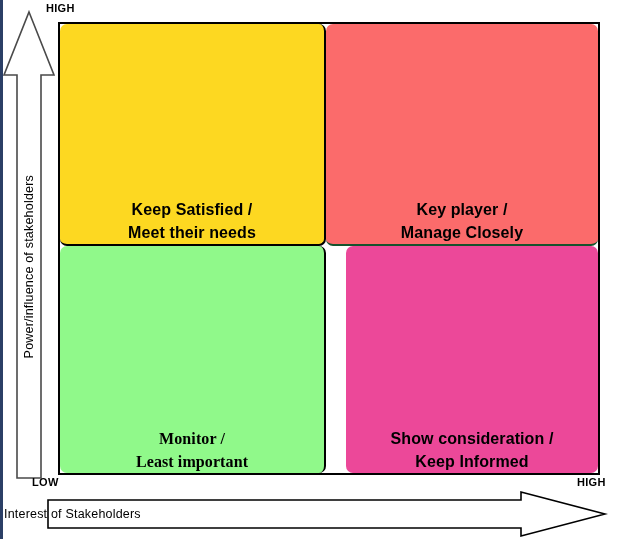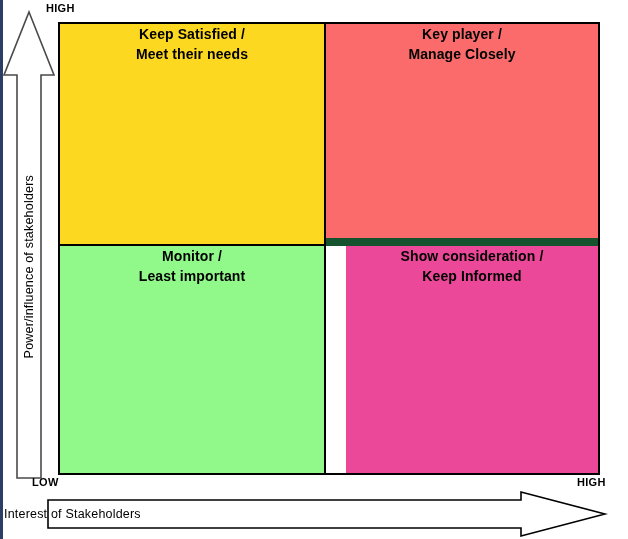--- a/index.html
+++ b/index.html
@@ -38,34 +38,35 @@
     height: 453px;
     border: 2px solid #000000;
     box-sizing: border-box;
     display: grid;
     grid-template-columns: 266px 1fr;
     grid-template-rows: 222px 1fr;
   }
   .quad {
     position: relative;
     display: flex;
-    align-items: flex-start;
+    align-items: flex-end;
     justify-content: center;
     text-align: center;
     box-sizing: border-box;
     color: #000000;
     font-weight: bold;
-    font-size: 14px;
+    font-size: 16px;
     line-height: 1.45;
     letter-spacing: 0.1px;
+    border-radius: 7px;
   }
   .quad .qlabel { white-space: pre-line; }
   .quad-tl { background: #FDD821; border-right: 2px solid #000; border-bottom: 2px solid #000; }
-  .quad-tr { background: #FB6B6B; border-bottom: 8px solid #14532d; }
-  .quad-bl { background: #90F98A; border-right: 2px solid #000; }
+  .quad-tr { background: #FB6B6B; border-bottom: 2px solid #14532d; }
+  .quad-bl { background: #90F98A; border-right: 2px solid #000; font-family: Liberation Serif, serif; }
   .quad-br { background: #ec4899; margin-left: 20px; }
 
   
   .v-arrow {
     position: absolute;
     left: 2px;
     top: 8px;
     width: 54px;
     height: 474px;
   }

